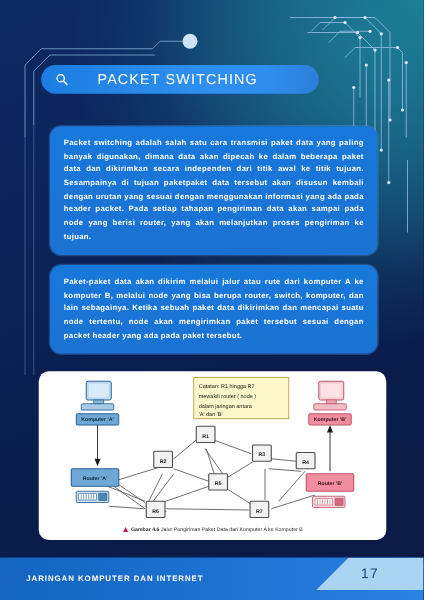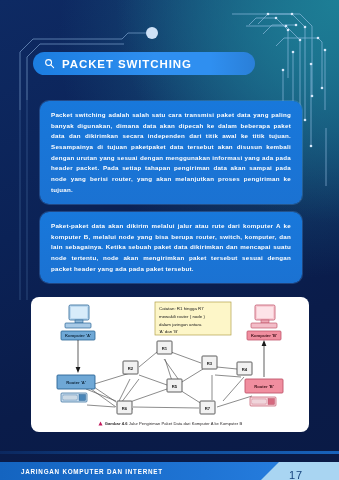--- a/index.html
+++ b/index.html
@@ -20,21 +20,21 @@
   
   .deco{position:absolute;top:0;left:0;width:339px;height:480px;pointer-events:none;}
   
   .search-pill{
     position:absolute;left:33px;top:52px;width:222px;height:23px;
     border-radius:12px;
     background:linear-gradient(90deg,#1b7de0 0%,#2f8ff0 55%,#2f8ff0 80%,#2a7fd8 100%);
     display:flex;align-items:center;gap:7px;padding-left:11px;box-sizing:border-box;
   }
   .search-pill .ttl{
-    color:#ffffff;font-size:11.5px;font-weight:bold;letter-spacing:0.9px;
+    color:#ffffff;font-size:11.5px;font-weight:normal;letter-spacing:0.9px;margin-left:16px;
   }
   .mag{display:block;}
   
   .txtcard{
     position:absolute;left:40px;width:262px;box-sizing:border-box;
     background:linear-gradient(180deg,#1878db 0%,#1b72d2 100%);
     border-radius:9px;padding:9px 11px 9px 11px;
     color:#ffffff;font-size:6.2px;font-weight:bold;line-height:1.72;
     text-align:justify;letter-spacing:0.25px;
     box-shadow:0 0 0 1px rgba(90,170,255,0.28);
@@ -48,21 +48,21 @@
   }
   .caption{
     position:absolute;left:0;right:0;bottom:5px;
     text-align:center;font-size:4.1px;color:#231f20;letter-spacing:0.05px;
     white-space:nowrap;
   }
   .caption b{font-weight:bold;}
   .cap-ico{display:inline-block;vertical-align:-1px;margin-right:2px;}
   
   .footer{
-    position:absolute;left:0;bottom:0;width:339px;height:18px;
+    position:absolute;left:0;bottom:0;width:339px;height:34px;
     background:linear-gradient(90deg,#1464c0 0%,#1f74d4 60%,#2a82e4 100%);
     display:flex;align-items:center;
   }
   .footer-top-line{
     position:absolute;left:0;bottom:26px;width:339px;height:3px;
     background:linear-gradient(90deg,#0c2a63,#10519f,#1b6fd0);
     opacity:.85;
   }
   .footer-label{
     color:#ffffff;font-size:6.3px;font-weight:bold;letter-spacing:0.75px;

